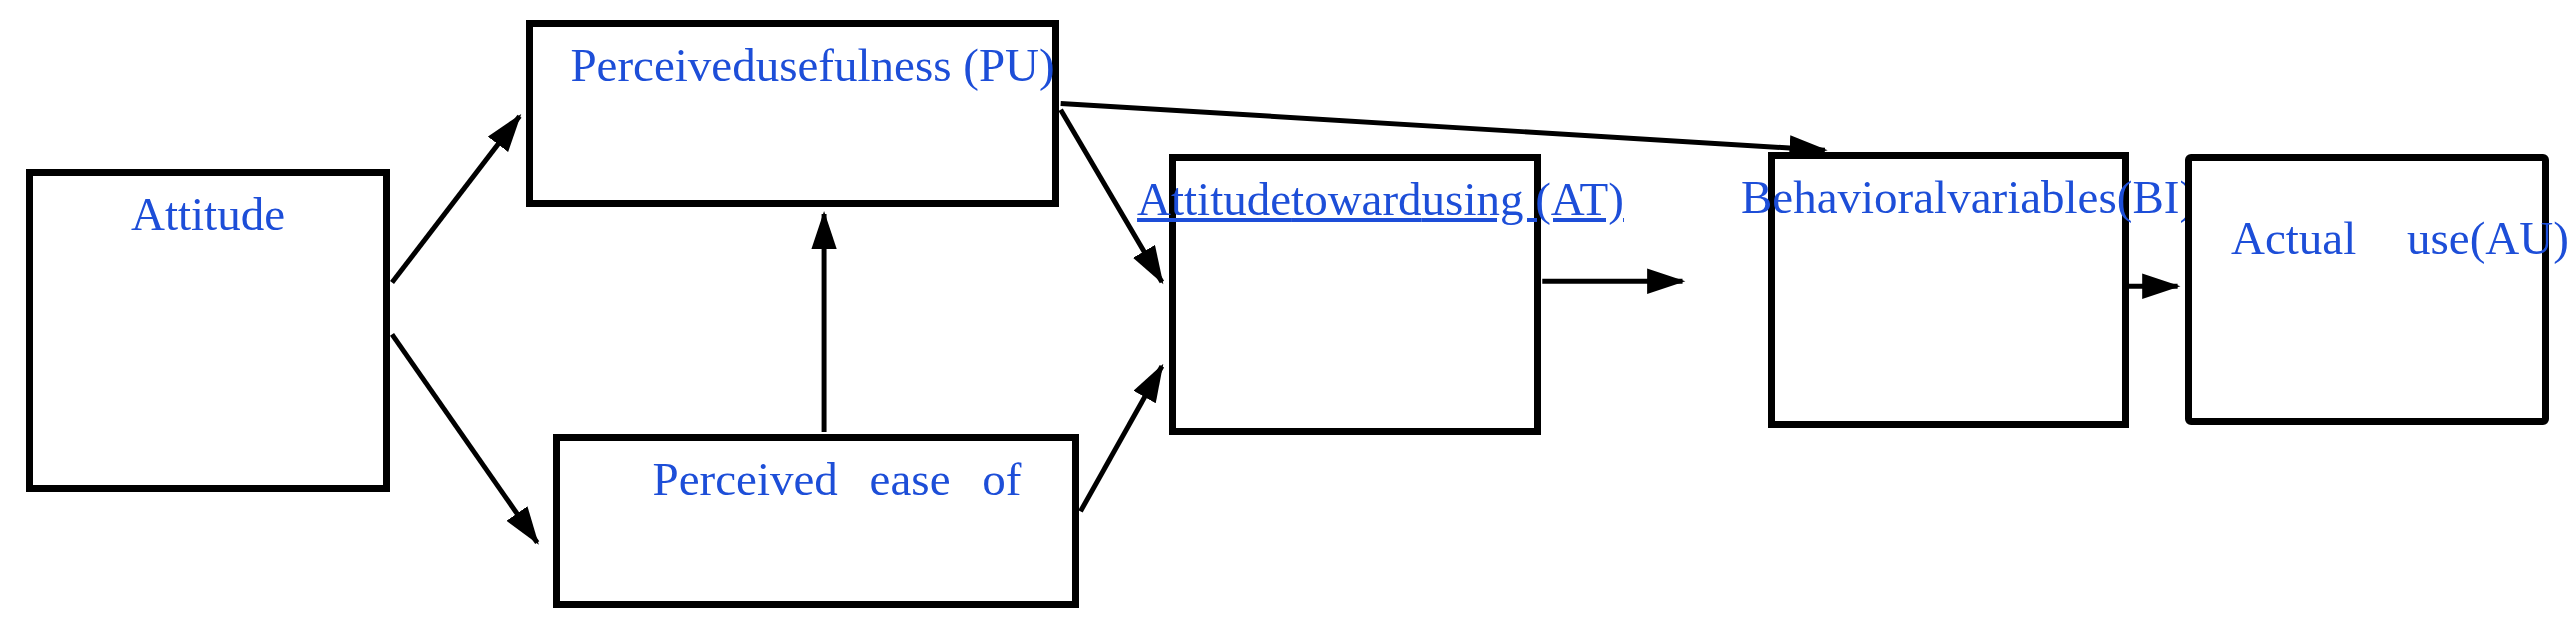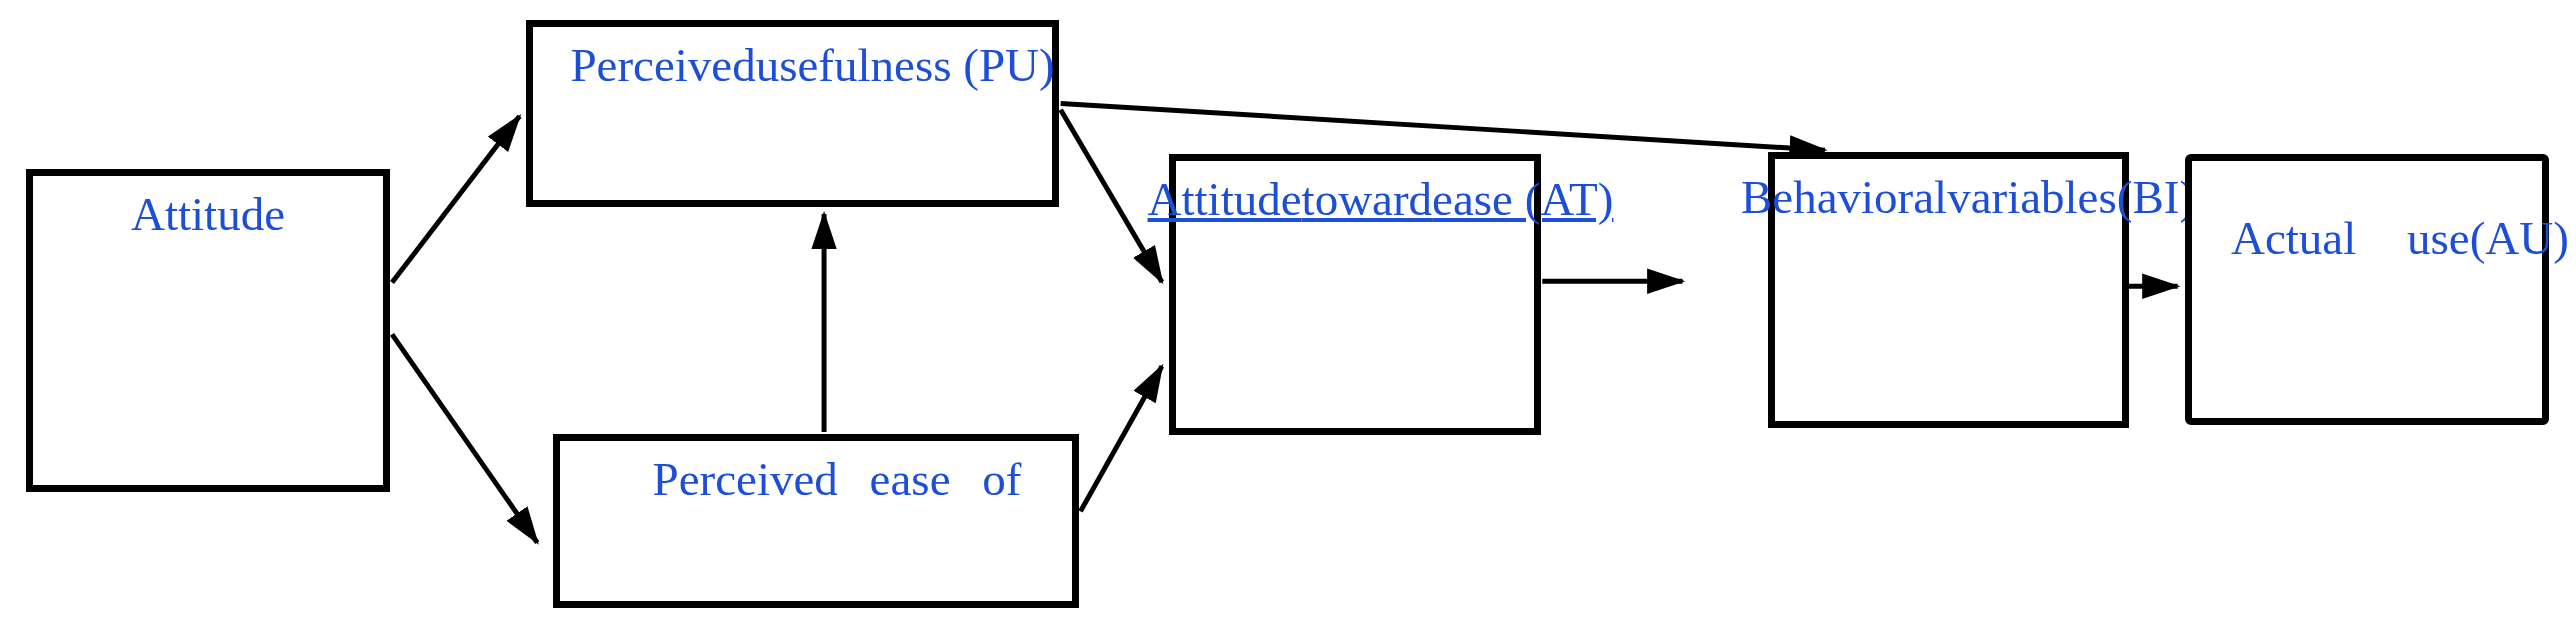--- a/index.html
+++ b/index.html
@@ -76,21 +76,21 @@
     <div class="ln">usefulness (PU)</div>
   </div>
 
   <div class="node" id="node-peou">
     <div class="ln sp-wide">Perceived ease of</div>
   </div>
 
   <div class="node" id="node-at">
     <div class="ln">Attitude</div>
     <div class="ln">toward</div>
-    <div class="ln">ease (AT)</div>
+    <div class="ln">using (AT)</div>
   </div>
 
   <div class="node" id="node-bi">
     <div class="ln">Behavioral</div>
     <div class="ln">variables</div>
     <div class="ln">(BI)</div>
   </div>
 
   <div class="node" id="node-au">
     <div class="ln sp-xwide">Actual use</div>

